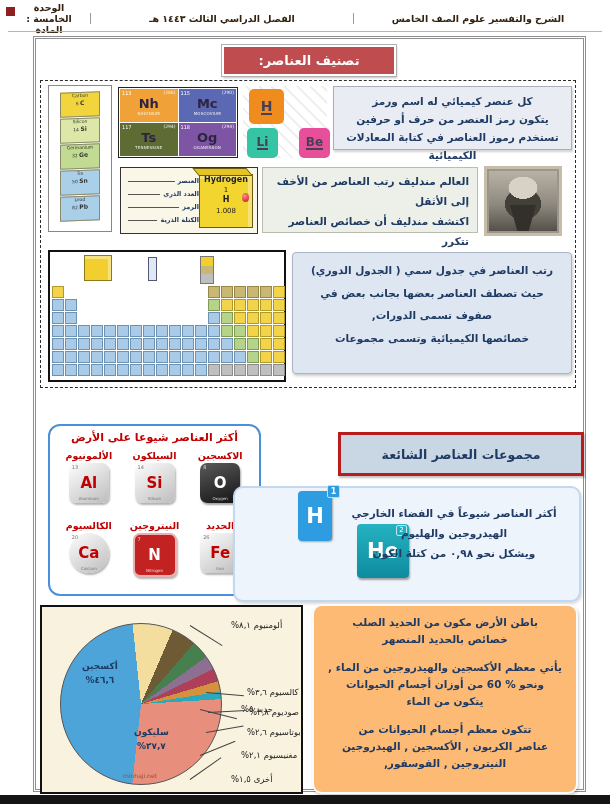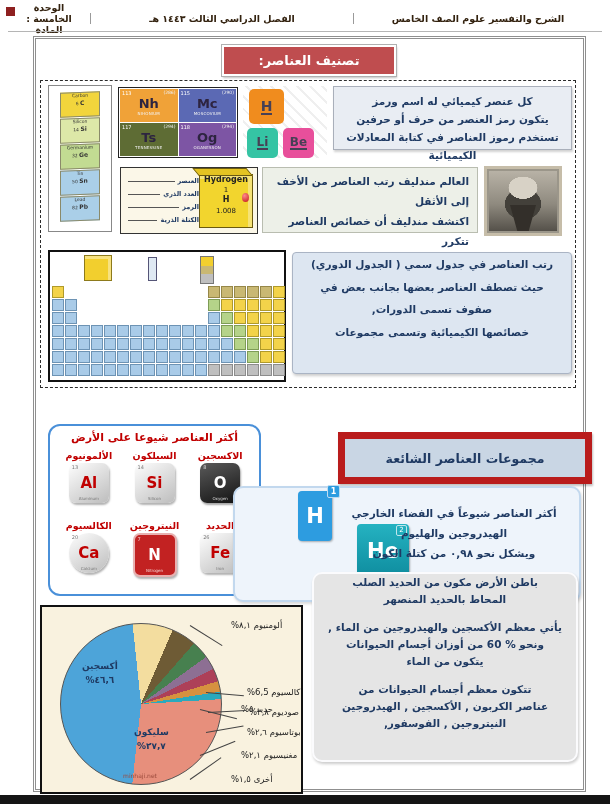--- a/index.html
+++ b/index.html
@@ -24,21 +24,21 @@
              color:#fff;font-weight:bold;font-size:13px;display:flex;align-items:center;justify-content:center;direction:rtl;}
   
   .sec1{position:absolute;left:40px;top:80px;width:536px;height:308px;border:1.6px dashed #2b2b2b;box-sizing:border-box;}
   .txt{color:#1f3a63;font-weight:bold;direction:rtl;text-align:center;}
   .note-a{position:absolute;left:333px;top:86px;width:239px;height:64px;background:#e9edf3;border:1px solid #a9afba;
           box-shadow:1px 2px 2px rgba(0,0,0,.18);font-size:10.5px;line-height:1.7;padding-top:6px;box-sizing:border-box;}
   .note-b{position:absolute;left:262px;top:167px;width:216px;height:66px;background:#edf0e8;border:1px solid #b9bdb0;
           font-size:10.5px;line-height:1.9;padding-top:4px;box-sizing:border-box;text-align:right;padding-right:8px;}
   .note-b .ln3{text-align:right;}
   .note-c{position:absolute;left:292px;top:252px;width:280px;height:122px;background:#dde6f1;border:1px solid #aab4c4;
-          border-radius:4px;box-shadow:1px 2px 3px rgba(0,0,0,.2);font-size:10.5px;line-height:2.15;box-sizing:border-box;}
+          border-radius:4px;box-shadow:1px 2px 3px rgba(0,0,0,.2);font-size:10.5px;line-height:2.15;padding-top:6px;box-sizing:border-box;}
   
   .gcol{position:absolute;left:48px;top:85px;width:64px;height:147px;background:#fff;border:1px solid #888;
         display:flex;flex-direction:column;align-items:center;padding-top:6px;box-sizing:border-box;}
   .gcard{width:40px;height:25px;margin-bottom:1px;border:1px solid #8a8a6a;box-sizing:border-box;text-align:center;
          font-size:4.5px;color:#333;line-height:1.25;transform:skewY(-2deg);}
   .gcard b{font-size:6px;}
   
   .shbox{position:absolute;left:118px;top:87px;width:120px;height:71px;border:1.5px solid #222;background:#fff;
          display:grid;grid-template-columns:1fr 1fr;grid-template-rows:1fr 1fr;gap:1px;padding:1px;box-sizing:border-box;}
   .shtile{position:relative;color:#2d2440;text-align:center;}
@@ -47,21 +47,21 @@
   .shtile .s{font-size:13px;font-weight:bold;margin-top:8px;display:block;line-height:1;}
   .shtile .nm{font-size:4px;color:#f2f2f2;display:block;margin-top:1px;letter-spacing:.2px;}
   .c-nh{background:#f0a238;} .c-mc{background:#5b69b4;} .c-ts{background:#5e6c34;} .c-og{background:#7d55a4;}
   
   .hlibe{position:absolute;left:243px;top:86px;width:84px;height:72px;
          background:repeating-linear-gradient(45deg,#fff 0 7px,#efefef 7px 9px);}
   .mini{position:absolute;border-radius:5px;color:#474055;font-weight:bold;display:flex;align-items:center;justify-content:center;}
   .mini i{font-style:normal;border-bottom:2px solid #474055;line-height:1;}
   .t-h{left:6px;top:3px;width:35px;height:35px;background:#f08c1e;font-size:14px;}
   .t-li{left:4px;top:42px;width:31px;height:30px;background:#35c4a4;font-size:12px;justify-content:center;}
-  .t-be{left:40px;top:42px;width:31px;height:30px;background:#e84f9b;font-size:12px;}
+  .t-be{left:56px;top:42px;width:31px;height:30px;background:#e84f9b;font-size:12px;}
   
   .hcard{position:absolute;left:120px;top:167px;width:138px;height:67px;background:#fbf7e8;border:1.5px solid #333;
          box-sizing:border-box;display:flex;align-items:center;padding:4px;}
   .hlabels{flex:1;direction:rtl;}
   .hlrow{display:flex;align-items:center;height:13px;color:#1f3a63;font-size:6.5px;font-weight:bold;direction:rtl;}
   .hlrow .lead{flex:1;border-top:1px solid #555;margin:0 3px;}
   .cube{position:relative;width:52px;height:52px;background:#f2d52e;border:1px solid #6b5a10;text-align:center;
         font-size:7px;color:#222;line-height:1.5;box-shadow:inset -4px 4px 0 rgba(255,255,255,.35);}
   .cube:before{content:"";position:absolute;left:-1px;top:-7px;width:100%;height:6px;background:#e4c322;
                border:1px solid #6b5a10;transform:skewX(40deg);transform-origin:bottom left;}
@@ -101,21 +101,21 @@
          font-weight:bold;display:flex;align-items:center;justify-content:center;}
   .etile .num{position:absolute;left:3px;top:1px;font-size:5px;font-weight:normal;}
   .etile .nm{position:absolute;left:0;right:0;bottom:2px;font-size:4px;font-weight:normal;}
   .silver{background:linear-gradient(145deg,#fefefe,#bdbdbd);box-shadow:1px 2px 2px rgba(0,0,0,.3);color:#c00000;font-size:15px;}
   .silver .num,.silver .nm{color:#777;}
   .darkt{background:linear-gradient(160deg,#5a5a5a,#131313);color:#fff;font-size:15px;box-shadow:1px 2px 2px rgba(0,0,0,.35);}
   .darkt .num,.darkt .nm{color:#ddd;}
   .redt{background:#c22222;color:#fff;font-size:15px;border:2px solid #e8b0b0;box-shadow:1px 2px 2px rgba(0,0,0,.3);}
   .redt .num,.redt .nm{color:#f4d4d4;}
   .circ{border-radius:50%;}
-  .ghead{position:absolute;left:338px;top:432px;width:240px;height:38px;background:#c9d6e4;border:7px solid #b91c1c;
+  .ghead{position:absolute;left:338px;top:432px;width:240px;height:38px;background:#c9d6e4;border:3px solid #b91c1c;
          box-shadow:1px 2px 2px rgba(0,0,0,.25);color:#1f3a63;font-weight:bold;font-size:12.5px;
          display:flex;align-items:center;justify-content:center;direction:rtl;}
   .space-box{position:absolute;left:233px;top:486px;width:344px;height:112px;background:#eef4fb;border:2px solid #c2d8ee;
              border-radius:10px;box-shadow:1px 2px 3px rgba(0,0,0,.15);}
   .space-lines{position:absolute;right:10px;top:16px;width:230px;font-size:10.5px;line-height:1.9;text-align:center;}
   .bigH{position:absolute;left:63px;top:3px;width:34px;height:50px;background:#2d9ce0;border-radius:4px;color:#fff;
         font-weight:bold;font-size:21px;display:flex;align-items:center;justify-content:center;box-shadow:1px 1px 2px rgba(0,0,0,.3);}
   .bigH .sup{position:absolute;right:-8px;top:-6px;background:#2d9ce0;border:1px solid #bedcf2;border-radius:2px;
              font-size:8px;width:11px;height:11px;line-height:11px;text-align:center;}
   .bigHe{position:absolute;left:122px;top:36px;width:52px;height:54px;background:linear-gradient(180deg,#25b2c1,#0e8c9e);
@@ -125,22 +125,22 @@
               width:9px;height:9px;line-height:9px;text-align:center;font-weight:normal;}
   
   .piebox{position:absolute;left:40px;top:605px;width:263px;height:189px;background:#f9f2df;border:2px solid #111;box-sizing:border-box;}
   .pie{position:absolute;left:18px;top:16px;width:160px;height:160px;border-radius:50%;border:1px solid #555;}
   .co-row{position:absolute;display:flex;align-items:center;direction:ltr;height:12px;}
   .co-line{width:38px;border-top:1px solid #444;margin-right:3px;}
   .co-text{font-size:8.5px;color:#222;white-space:nowrap;direction:rtl;}
   .co-text .pct{direction:ltr;unicode-bidi:bidi-override;margin-left:0;}
   .inlab{position:absolute;color:#1f3a63;font-size:9px;font-weight:bold;text-align:center;direction:rtl;line-height:1.6;}
   .wmark{position:absolute;left:68px;top:165px;width:60px;text-align:center;color:#9b4a3c;font-size:6px;}
-  .lav{position:absolute;left:312px;top:572px;width:266px;height:190px;background:#e5e5e5;border:2px solid #fbfbfd;
-       border-radius:10px;box-shadow:1px 2px 3px rgba(0,0,0,.2);font-size:10.5px;line-height:1.65;box-sizing:border-box;}
+  .lav{position:absolute;left:312px;top:604px;width:266px;height:190px;background:#fdba74;border:2px solid #fbfbfd;
+       border-radius:10px;box-shadow:1px 2px 3px rgba(0,0,0,.2);font-size:10.5px;line-height:1.65;padding-top:8px;box-sizing:border-box;}
   .lav .gap{height:10px;}
 </style>
 </head>
 <body>
 
 <div class="page">
 
   <div class="corner-mark"></div>
 
   <div class="doc-header">
@@ -484,21 +484,21 @@
     <div class="co-row" style="left:148px;top:12px;">
       <div class="co-line" style="transform:rotate(32deg);transform-origin:left center;"></div>
       <span class="co-text"><span>ألومنيوم</span> <span class="pct">%٨,١</span></span>
       </div>
     <div class="co-row" style="left:158px;top:54px;margin-top:42px;">
       <div class="co-line" style="transform:rotate(14deg);transform-origin:left center;"></div>
       <span class="co-text"><span>حديد</span> <span class="pct">%٥</span></span>
       </div>
     <div class="co-row" style="left:164px;top:79px;">
       <div class="co-line" style="transform:rotate(5deg);transform-origin:left center;"></div>
-      <span class="co-text"><span>كالسيوم</span> <span class="pct">%6,5</span></span>
+      <span class="co-text"><span>كالسيوم</span> <span class="pct">%٣,٦</span></span>
       </div>
     <div class="co-row" style="left:166px;top:99px;">
       <div class="co-line" style="transform:rotate(-3deg);transform-origin:left center;"></div>
       <span class="co-text"><span>صوديوم</span> <span class="pct">%٢,٨</span></span>
       </div>
     <div class="co-row" style="left:164px;top:119px;">
       <div class="co-line" style="transform:rotate(-10deg);transform-origin:left center;"></div>
       <span class="co-text"><span>بوتاسيوم</span> <span class="pct">%٢,٦</span></span>
       </div>
     <div class="co-row" style="left:158px;top:142px;">
@@ -508,21 +508,21 @@
     <div class="co-row" style="left:148px;top:166px;">
       <div class="co-line" style="transform:rotate(-35deg);transform-origin:left center;"></div>
       <span class="co-text"><span>أخرى</span> <span class="pct">%١,٥</span></span>
       </div>
 
     <div class="wmark">minhaji.net</div>
   </div>
 
   <div class="lav txt">
     <div>باطن الأرض مكون من الحديد الصلب</div>
-    <div>المحاط بالحديد المنصهر</div>
+    <div>خصائص بالحديد المنصهر</div>
     <div class="gap"></div>
     <div>يأتي معظم الأكسجين والهيدروجين من الماء ,</div>
     <div>ونحو % 60 من أوزان أجسام الحيوانات</div>
     <div>يتكون من الماء</div>
     <div class="gap"></div>
     <div>تتكون معظم أجسام الحيوانات من</div>
     <div>عناصر الكربون , الأكسجين , الهيدروجين</div>
     <div>النيتروجين , الفوسفور,</div>
   </div>
 

